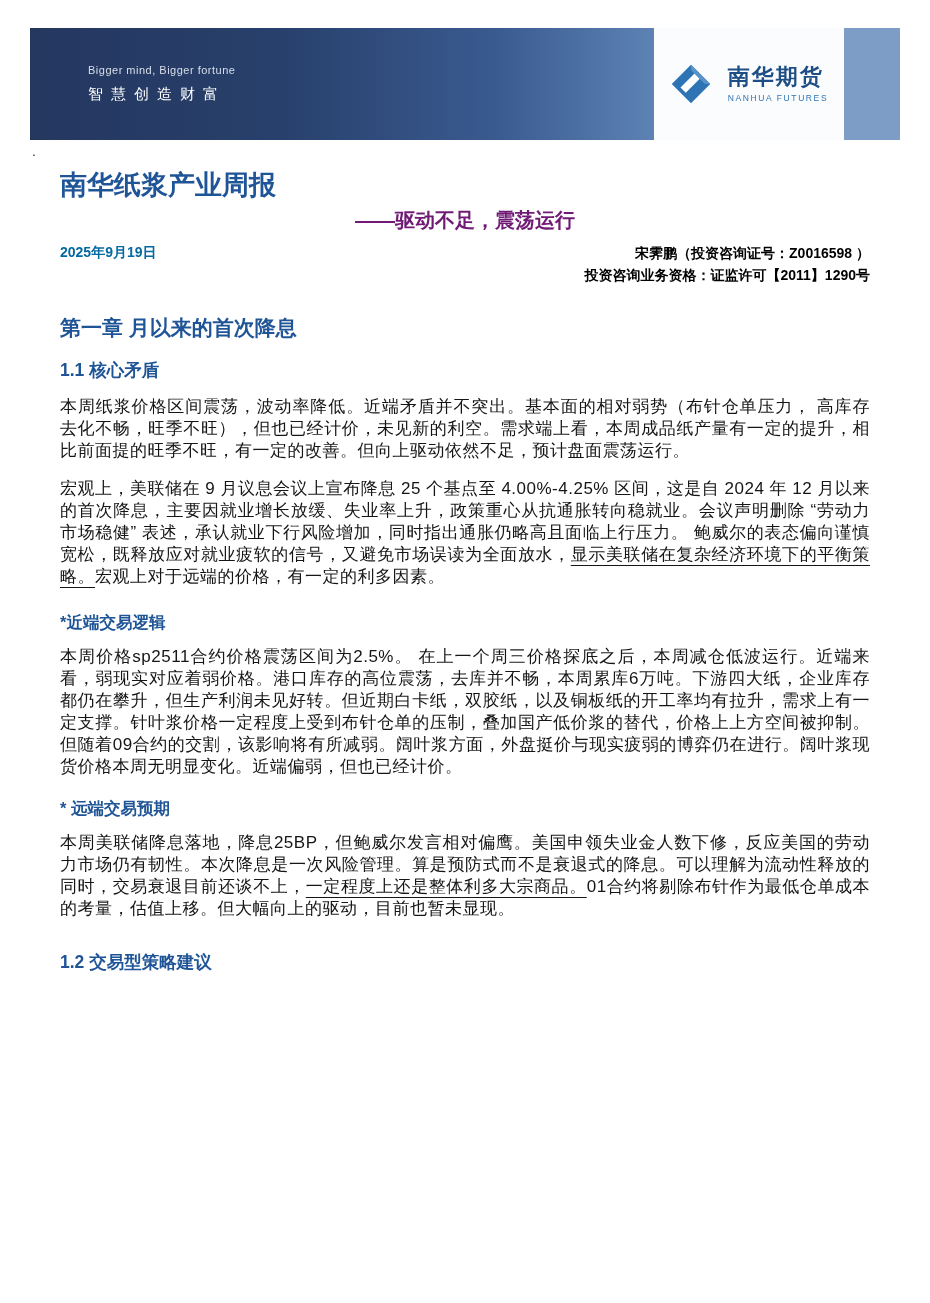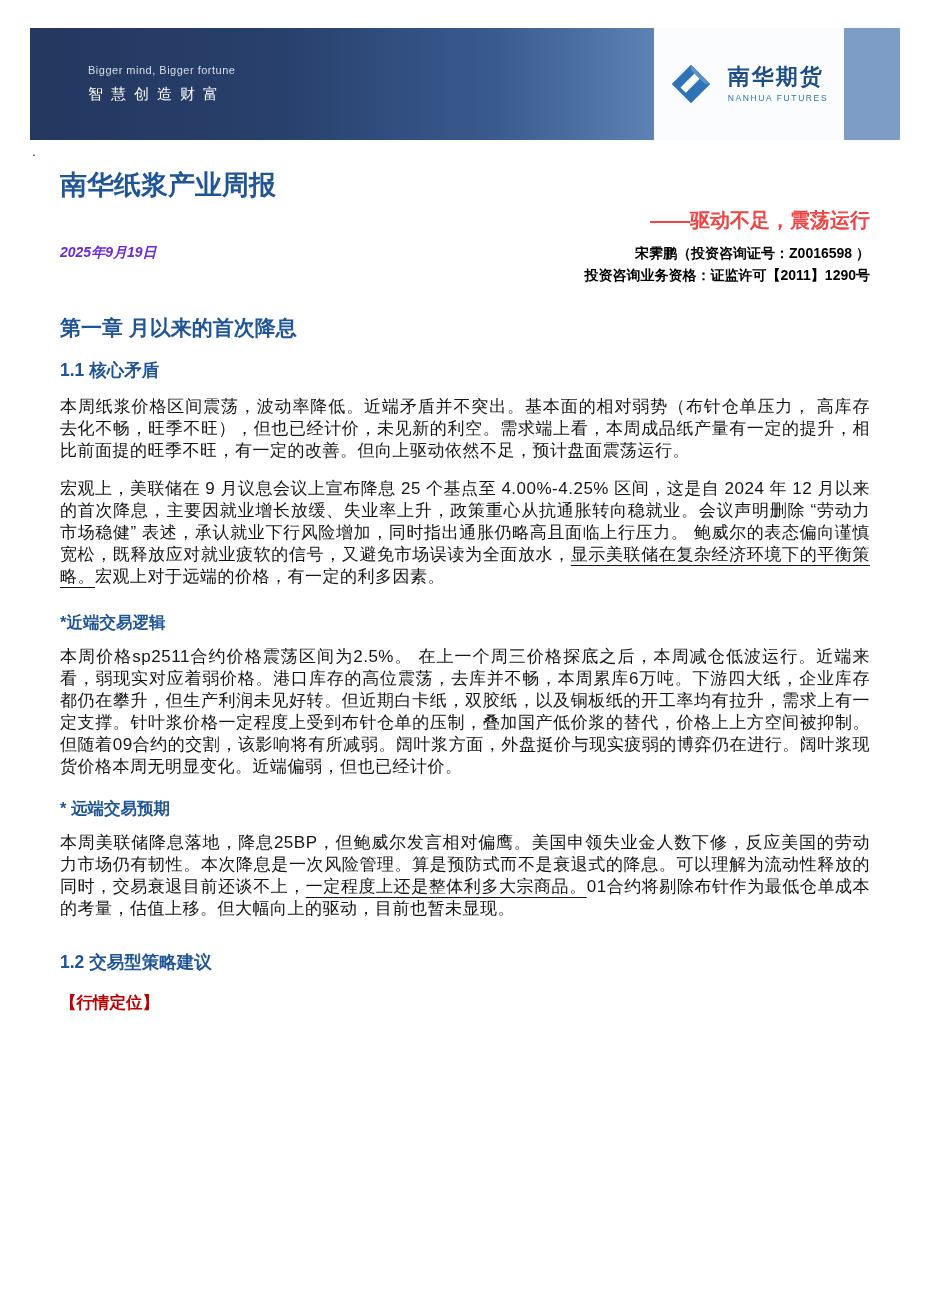--- a/index.html
+++ b/index.html
@@ -78,37 +78,36 @@
 
   .report-title {
     margin-top: 30px;
     color: #1f5597;
     font-size: 27px;
     font-weight: bold;
     line-height: 1.15;
   }
   .report-subtitle {
     margin-top: 6px;
-    text-align: right;
-    color: #ef4444;
+    text-align: center;
+    color: #701a75;
     font-size: 20px;
     font-weight: bold;
   }
   .meta-row {
     margin-top: 8px;
     display: flex;
     justify-content: space-between;
     align-items: flex-start;
   }
   .report-date {
-    color: #6d28d9;
+    color: #0369a1;
     font-size: 14px;
     font-weight: bold;
     padding-top: 2px;
-    font-style: italic;
   }
   .analyst-block {
     text-align: right;
     color: #000000;
     font-size: 14px;
     font-weight: bold;
     line-height: 22px;
   }
 
   .chapter-title {
@@ -205,16 +204,15 @@
     <h4 class="sub-label">*近端交易逻辑</h4>
 
     <p class="body-para near-para">本周价格sp2511合约价格震荡区间为2.5%。 在上一个周三价格探底之后，本周减仓低波运行。近端来看，弱现实对应着弱价格。港口库存的高位震荡，去库并不畅，本周累库6万吨。下游四大纸，企业库存都仍在攀升，但生产利润未见好转。但近期白卡纸，双胶纸，以及铜板纸的开工率均有拉升，需求上有一定支撑。针叶浆价格一定程度上受到布针仓单的压制，叠加国产低价浆的替代，价格上上方空间被抑制。但随着09合约的交割，该影响将有所减弱。阔叶浆方面，外盘挺价与现实疲弱的博弈仍在进行。阔叶浆现货价格本周无明显变化。近端偏弱，但也已经计价。</p>
 
     <h4 class="sub-label far-label">* 远端交易预期</h4>
 
     <p class="body-para far-para"><span>本周美联储降息落地，降息25BP，但鲍威尔发言相对偏鹰。美国申领失业金人数下修，反应美国的劳动力市场仍有韧性。本次降息是一次风险管理。算是预防式而不是衰退式的降息。可以理解为流动性释放的同时，交易衰退目前还谈不上，</span><span class="u">一定程度上还是整体利多大宗商品。</span><span>01合约将剔除布针作为最低仓单成本的考量，估值上移。但大幅向上的驱动，目前也暂未显现。</span></p>
 
     <h3 class="section-title section-12">1.2 交易型策略建议</h3>
 
-    <div class="positioning-label">【行情定位】</div>
 
   </main>
 </div>
 
 </body></html>

